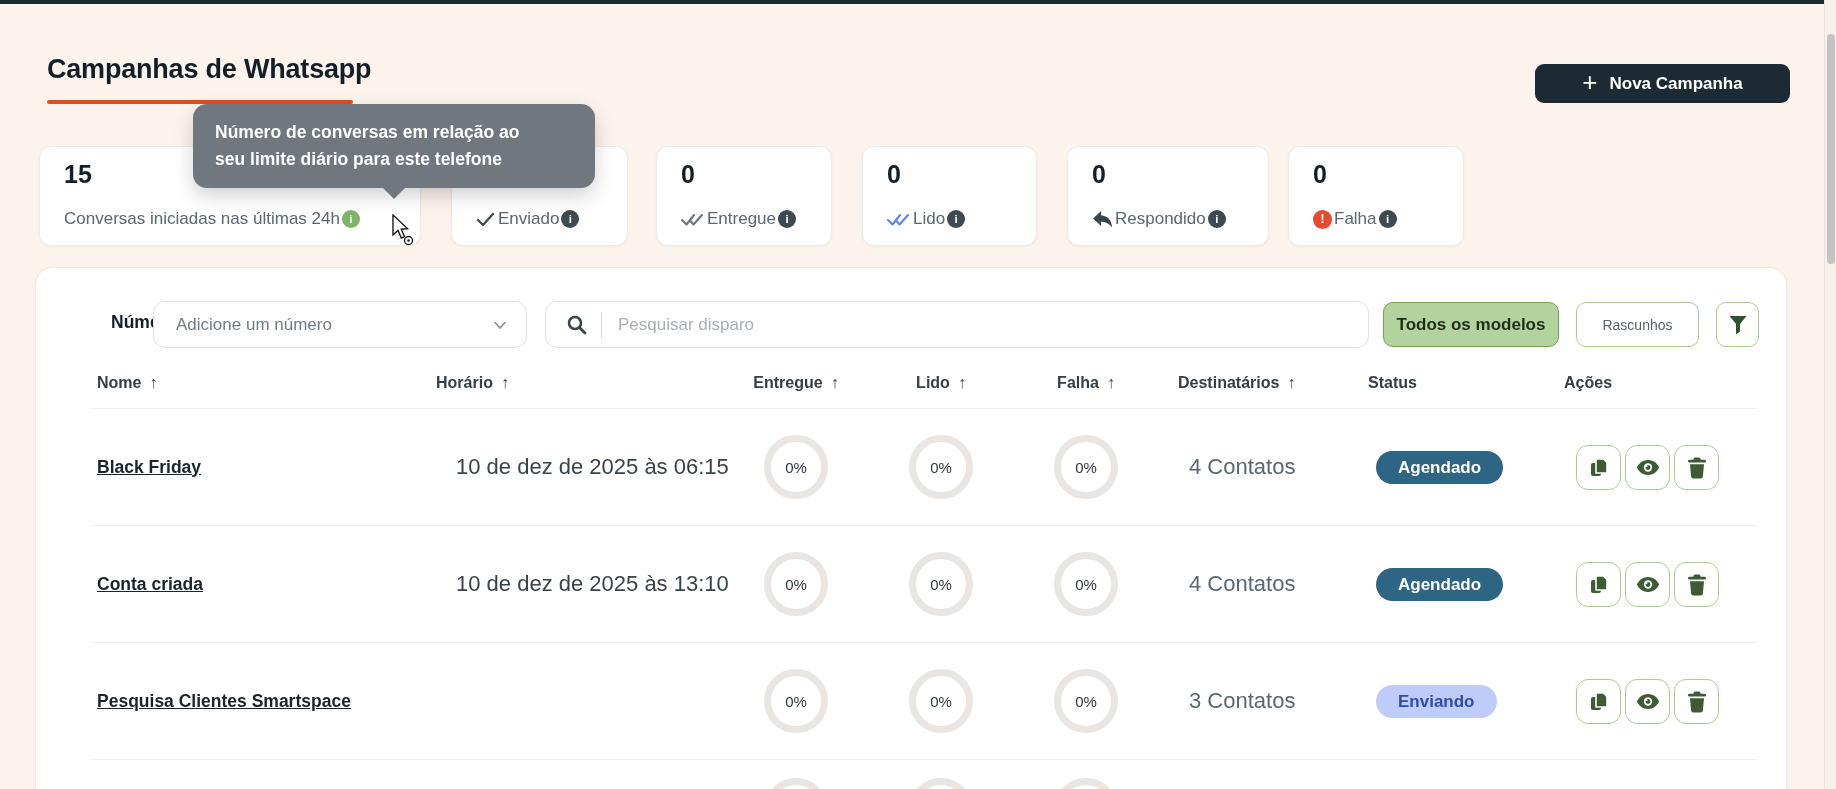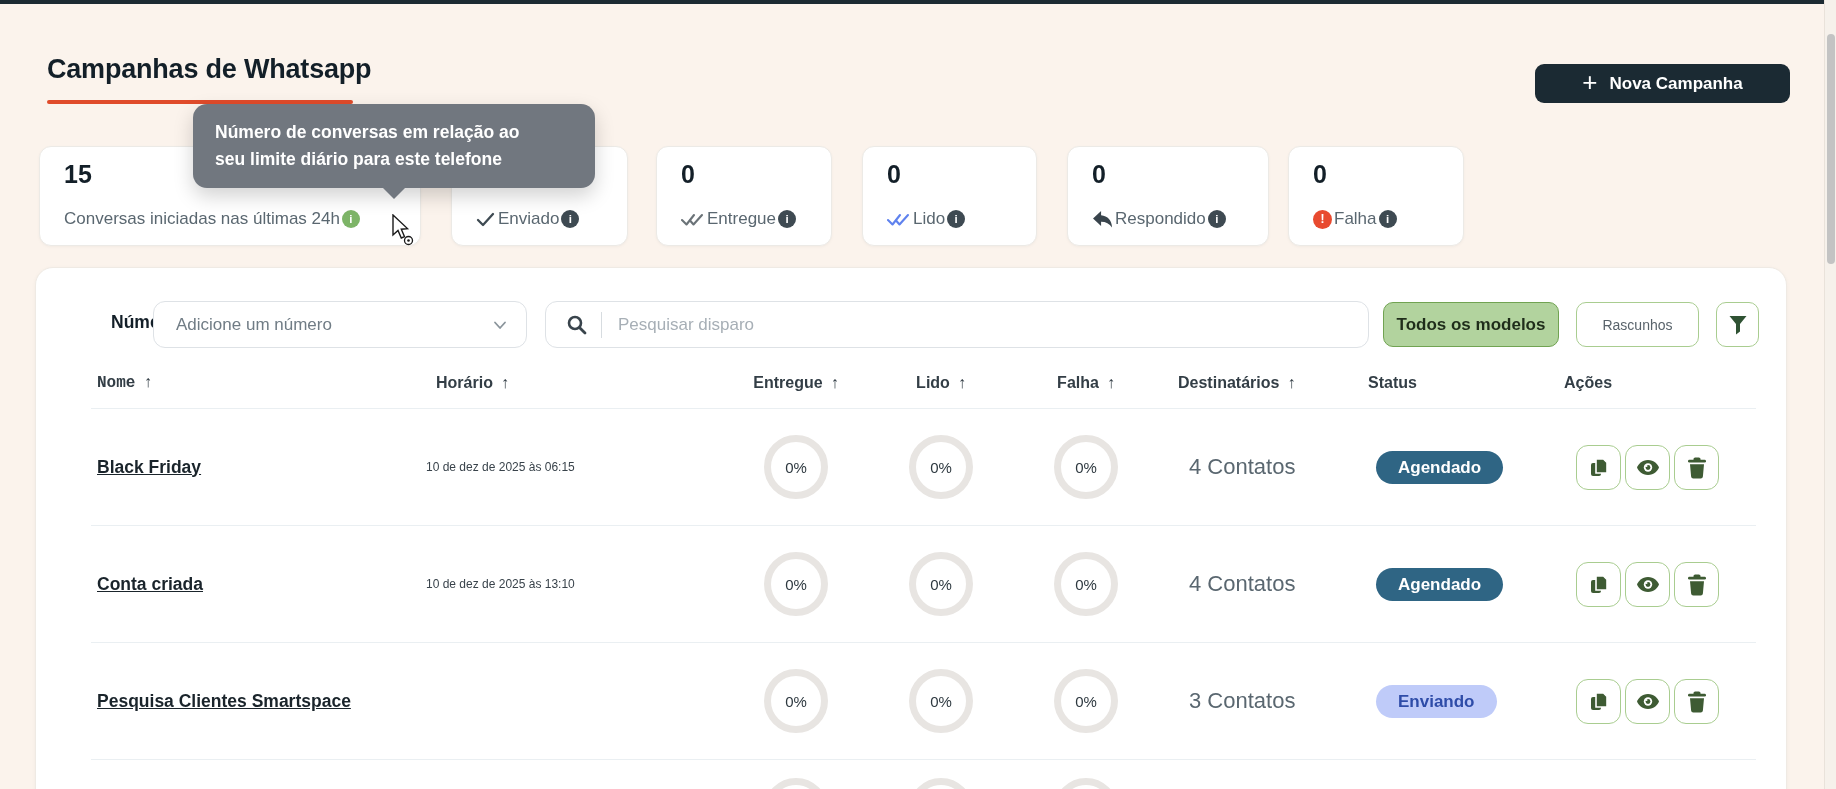--- a/index.html
+++ b/index.html
@@ -68,32 +68,32 @@
   .pill-white{position:absolute;left:1540px;top:34px;width:123px;height:45px;background:#fff;border:1.5px solid #A9CD90;
               border-radius:10px;display:flex;align-items:center;justify-content:center;font-size:14px;font-weight:500;
               color:#59636B;cursor:pointer;}
   .filter-btn{position:absolute;left:1680px;top:34px;width:43px;height:45px;background:#fff;border:1.5px solid #A9CD90;
               border-radius:10px;display:flex;align-items:center;justify-content:center;cursor:pointer;}
 
   
   .thead{position:absolute;left:55px;top:98px;width:1665px;height:43px;border-bottom:1px solid #EAEFF2;}
   .th{position:absolute;top:8px;font-size:16px;font-weight:700;color:#333E46;display:flex;gap:8px;white-space:nowrap;}
   .th .arrow{font-weight:400;font-size:16px;color:#333E46;}
-  .th-nome{left:6px;font-family:Liberation Mono, monospace;}   .th-horario{left:345px;}
+  .th-nome{left:6px;}   .th-horario{left:345px;}
   .th-entregue{left:705px;transform:translateX(-50%);}
   .th-lido{left:850px;transform:translateX(-50%);}
   .th-falha{left:995px;transform:translateX(-50%);}
   .th-dest{left:1087px;} .th-status{left:1277px;} .th-acoes{left:1473px;}
 
   .trow{position:absolute;left:55px;width:1665px;height:117px;border-bottom:1px solid #EAEFF2;}
   .r1{top:141px;} .r2{top:258px;} .r3{top:375px;} .r4{top:484px;border-bottom:none;}
   .c-name{position:absolute;left:6px;top:0;height:100%;display:flex;align-items:center;
           font-size:17.5px;font-weight:700;color:#1A242B;text-decoration:underline;cursor:pointer;white-space:nowrap;}
-  .c-time{position:absolute;left:335px;top:0;height:100%;display:flex;align-items:center;
-          font-size:12px;color:#39434B;white-space:nowrap;}
+  .c-time{position:absolute;left:365px;top:0;height:100%;display:flex;align-items:center;
+          font-size:22px;color:#39434B;white-space:nowrap;}
   .pcircle{position:absolute;top:26px;width:64px;height:64px;border:7px solid #E8E5E2;border-radius:50%;background:#fff;
            display:flex;align-items:center;justify-content:center;font-size:15px;color:#2E3940;}
   .at-entregue{left:673px;} .at-lido{left:818px;} .at-falha{left:963px;}
   .c-dest{position:absolute;left:1098px;top:0;height:100%;display:flex;align-items:center;
           font-size:22px;color:#5A6770;white-space:nowrap;}
   .badge{position:absolute;left:1285px;top:42px;height:33px;padding:0 22px;border-radius:17px;
          display:flex;align-items:center;font-size:17px;font-weight:700;white-space:nowrap;}
   .b-scheduled{background:#2F6584;color:#fff;}
   .b-sending{background:#BFCBF9;color:#2E4CA8;}
   .c-actions{position:absolute;left:1485px;top:36px;display:flex;gap:4px;}

